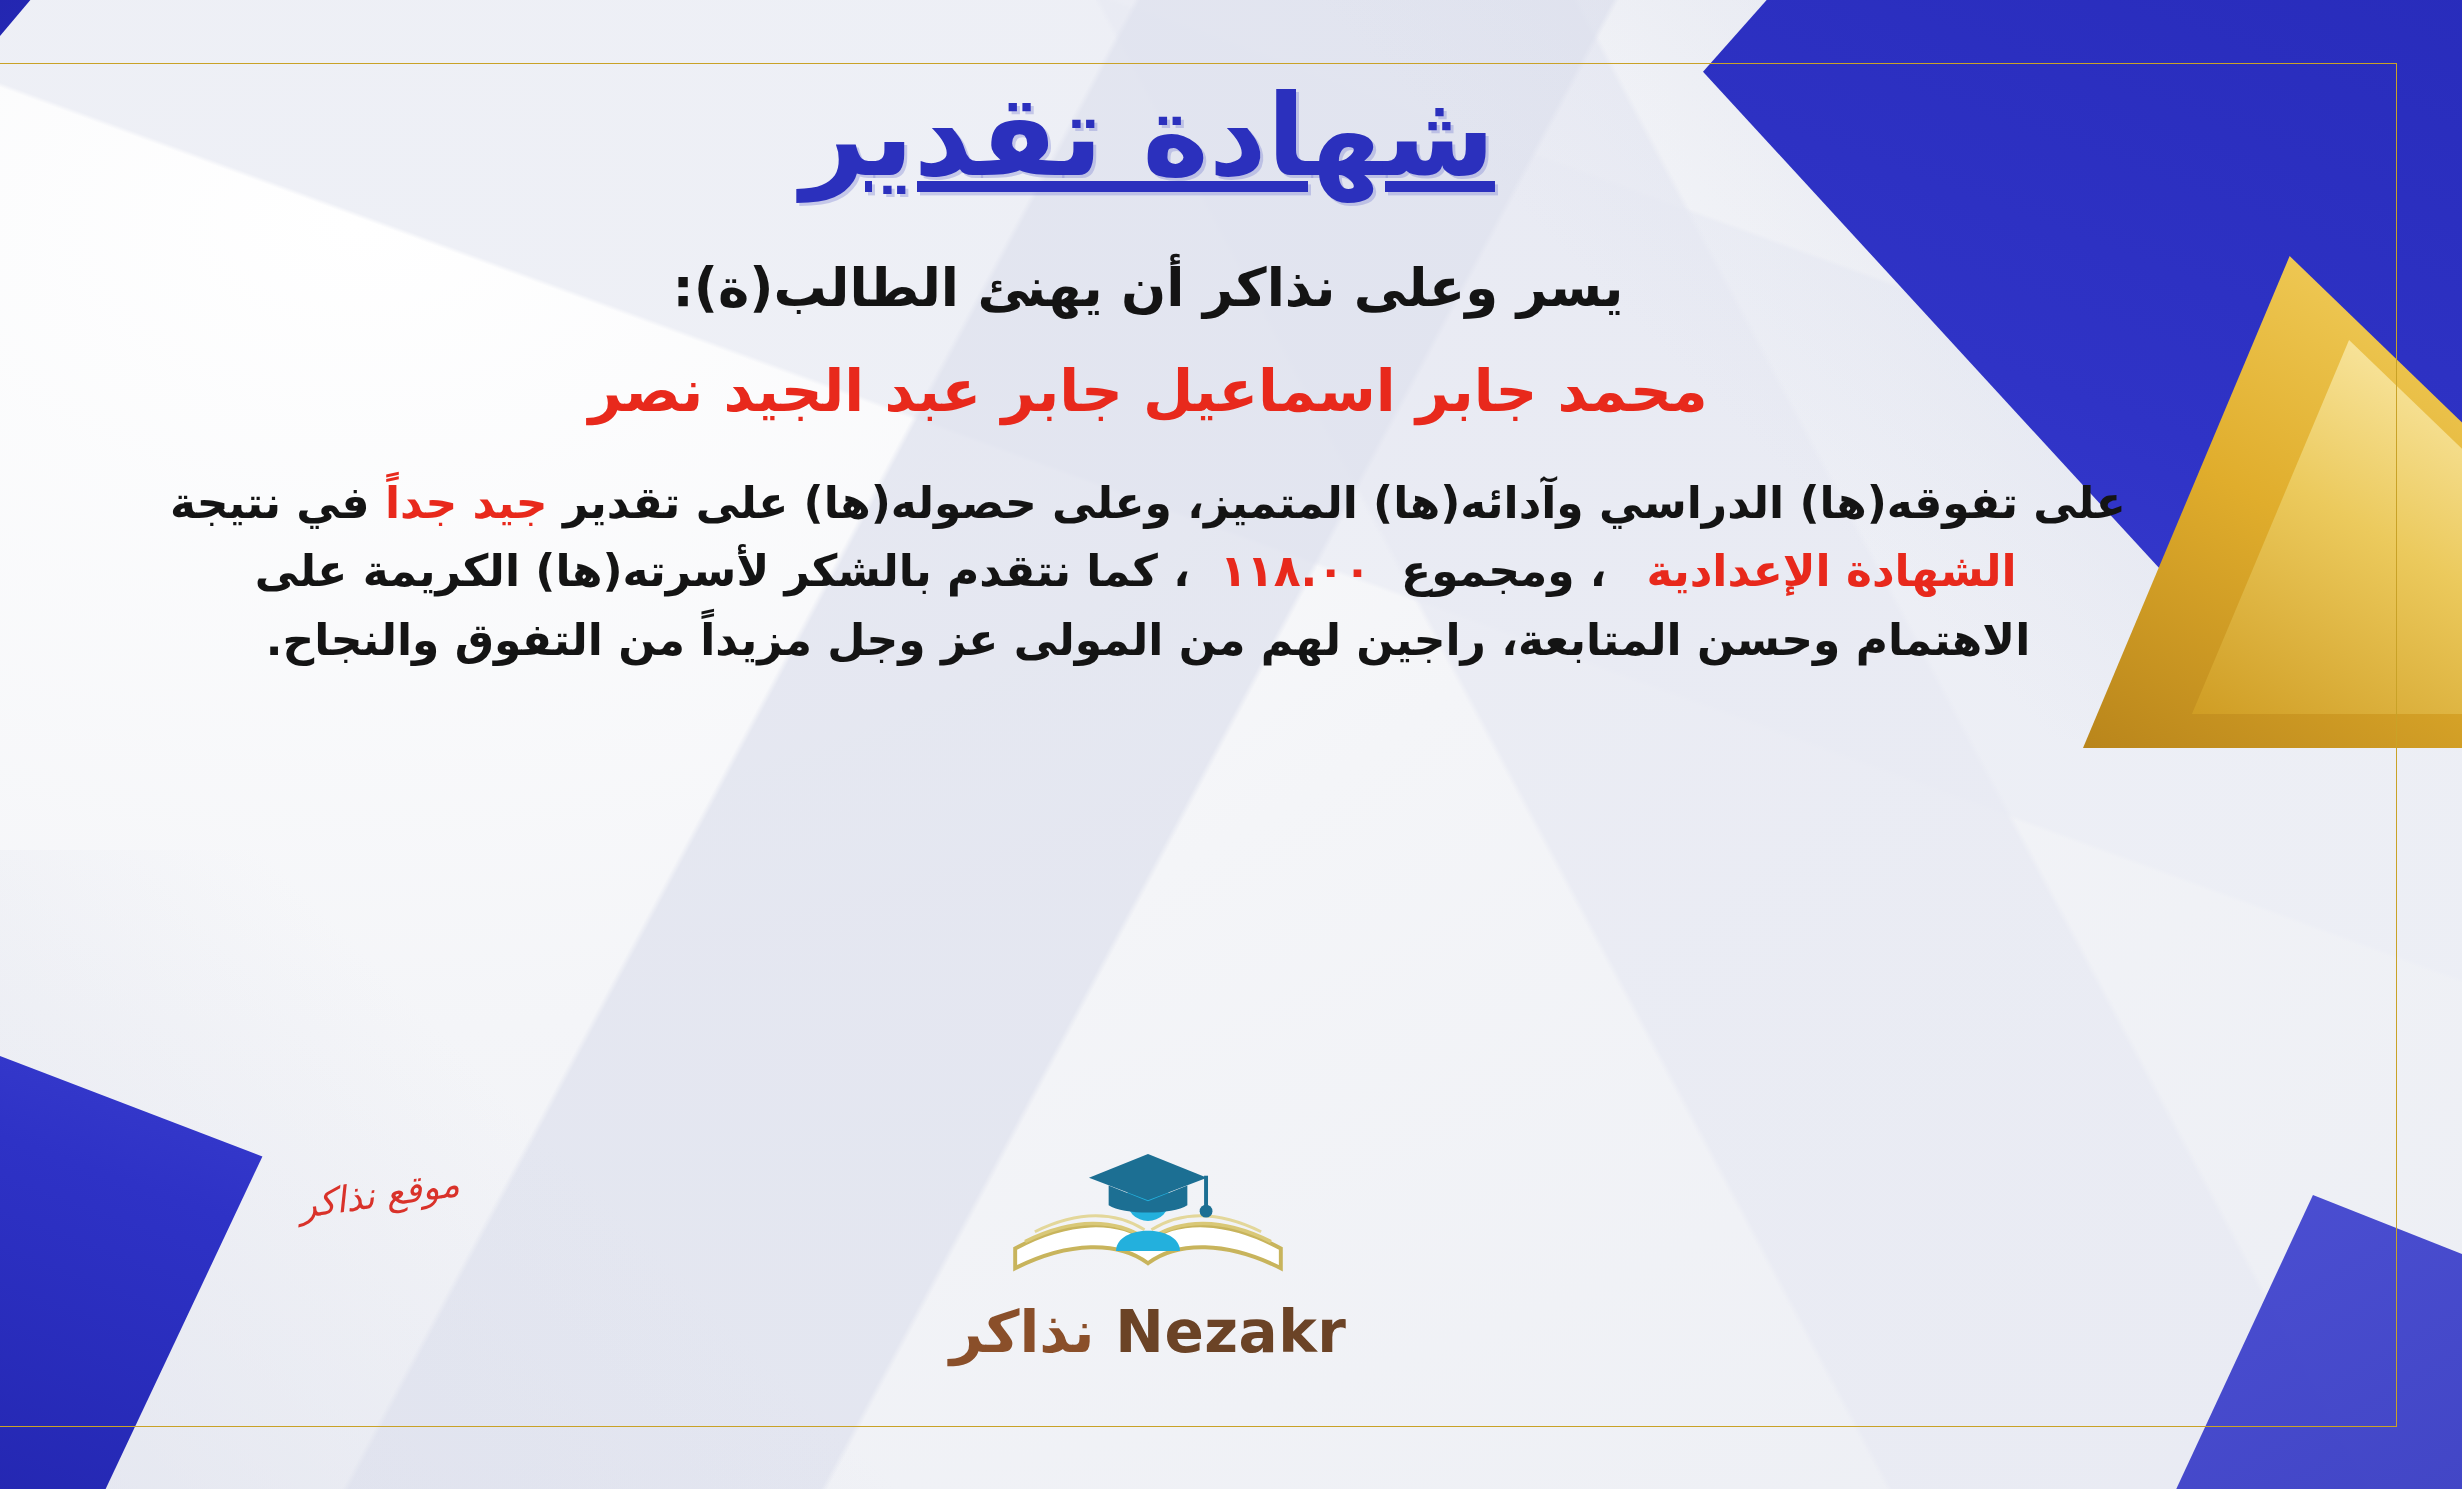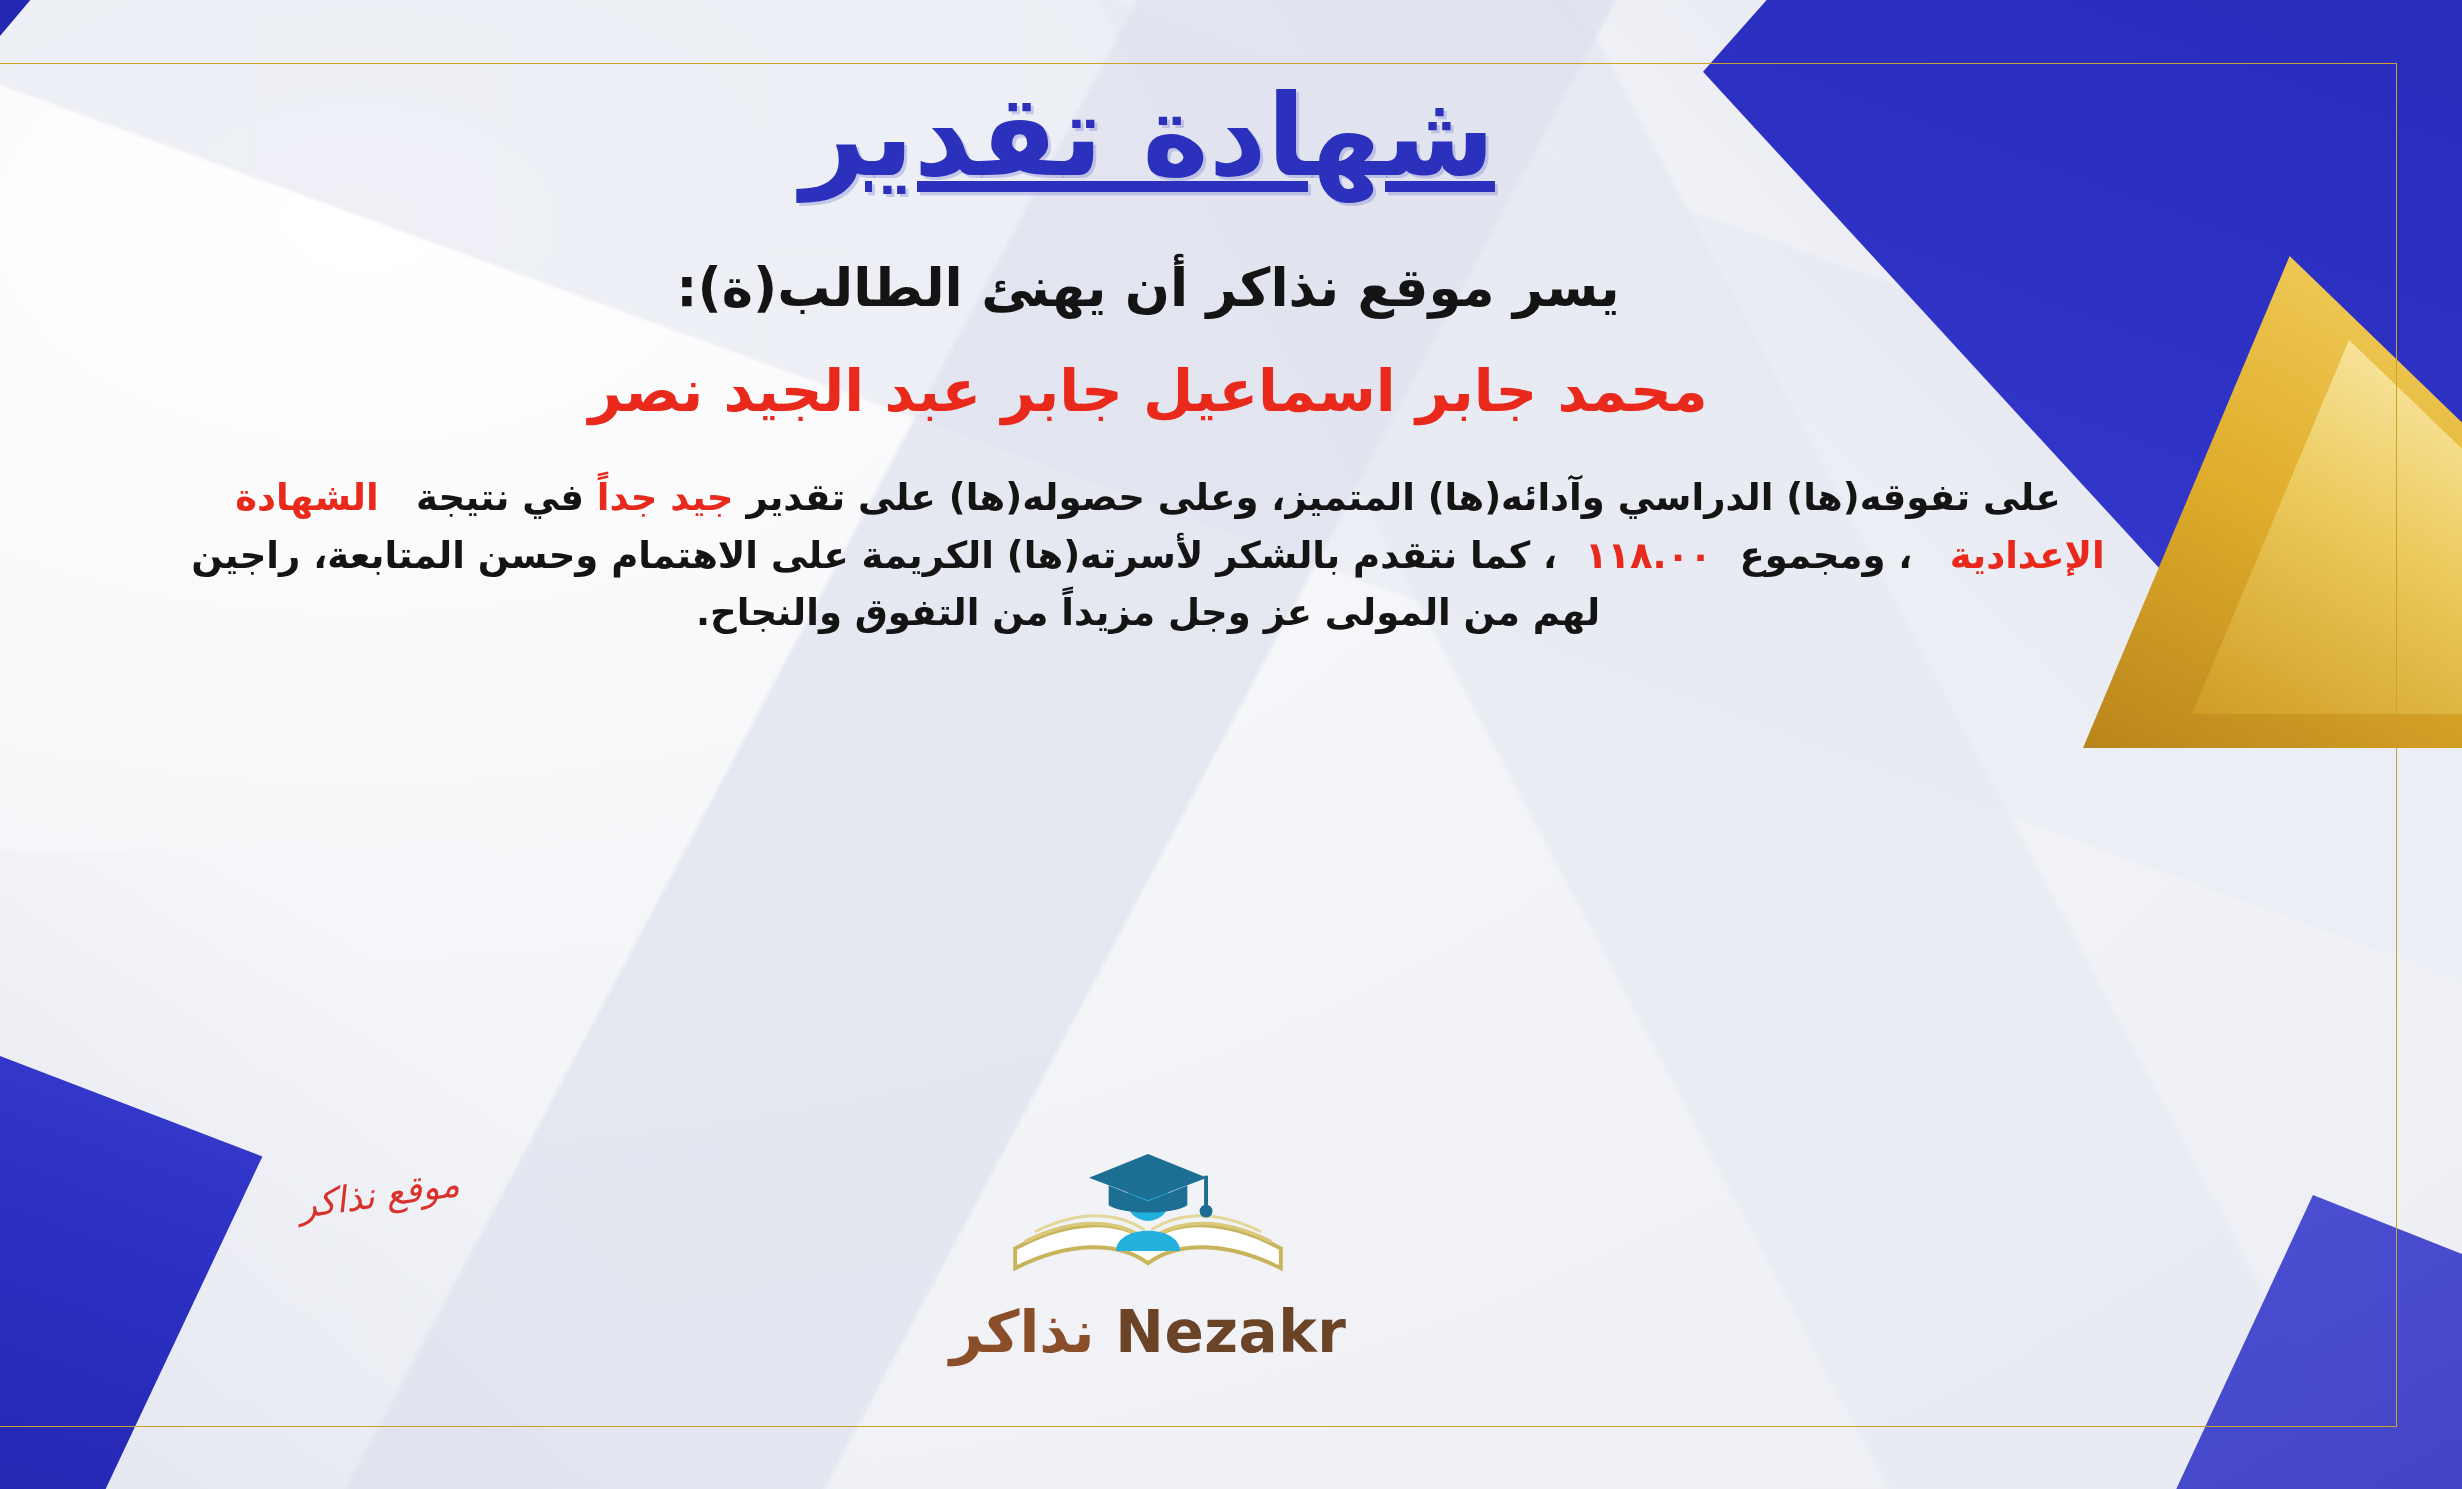--- a/index.html
+++ b/index.html
@@ -155,21 +155,21 @@
     font-weight: 600;
     margin-bottom: 39px;
   }
   .student-name {
     font-size: 58px;
     color: #e8291c;
     font-weight: bold;
     margin-bottom: 44px;
   }
   .paragraph {
-    font-size: 37px;
+    font-size: 44px;
     color: #141414;
     line-height: 1.55;
     font-weight: 600;
     text-align: center;
   }
   .grade-hl {
     color: #e8291c;
     font-weight: bold;
   }
   .cert-type-hl {
@@ -255,21 +255,21 @@
   <div class="corner corner-bl-line"></div>
 
   <div class="inner-border"></div>
 
   <div class="content">
 
     <div class="cert-title">شهادة تقدير</div>
 
     <div class="body-wrap">
 
-      <div class="line-congrats">يسر موقع نذاكر أن يهنئ الطالب(ة):</div>
+      <div class="line-congrats">يسر وعلى نذاكر أن يهنئ الطالب(ة):</div>
 
       <div class="student-name">محمد جابر اسماعيل جابر عبد الجيد نصر</div>
 
       <div class="paragraph">
         <span>على تفوقه(ها) الدراسي وآدائه(ها) المتميز، وعلى حصوله(ها) على تقدير</span>
         <span class="grade-hl">جيد جداً</span>
         <span>في نتيجة</span>
         <span class="cert-type-hl">الشهادة الإعدادية</span>
         <span>، ومجموع</span>
         <span class="total-hl">١١٨.٠٠</span>

